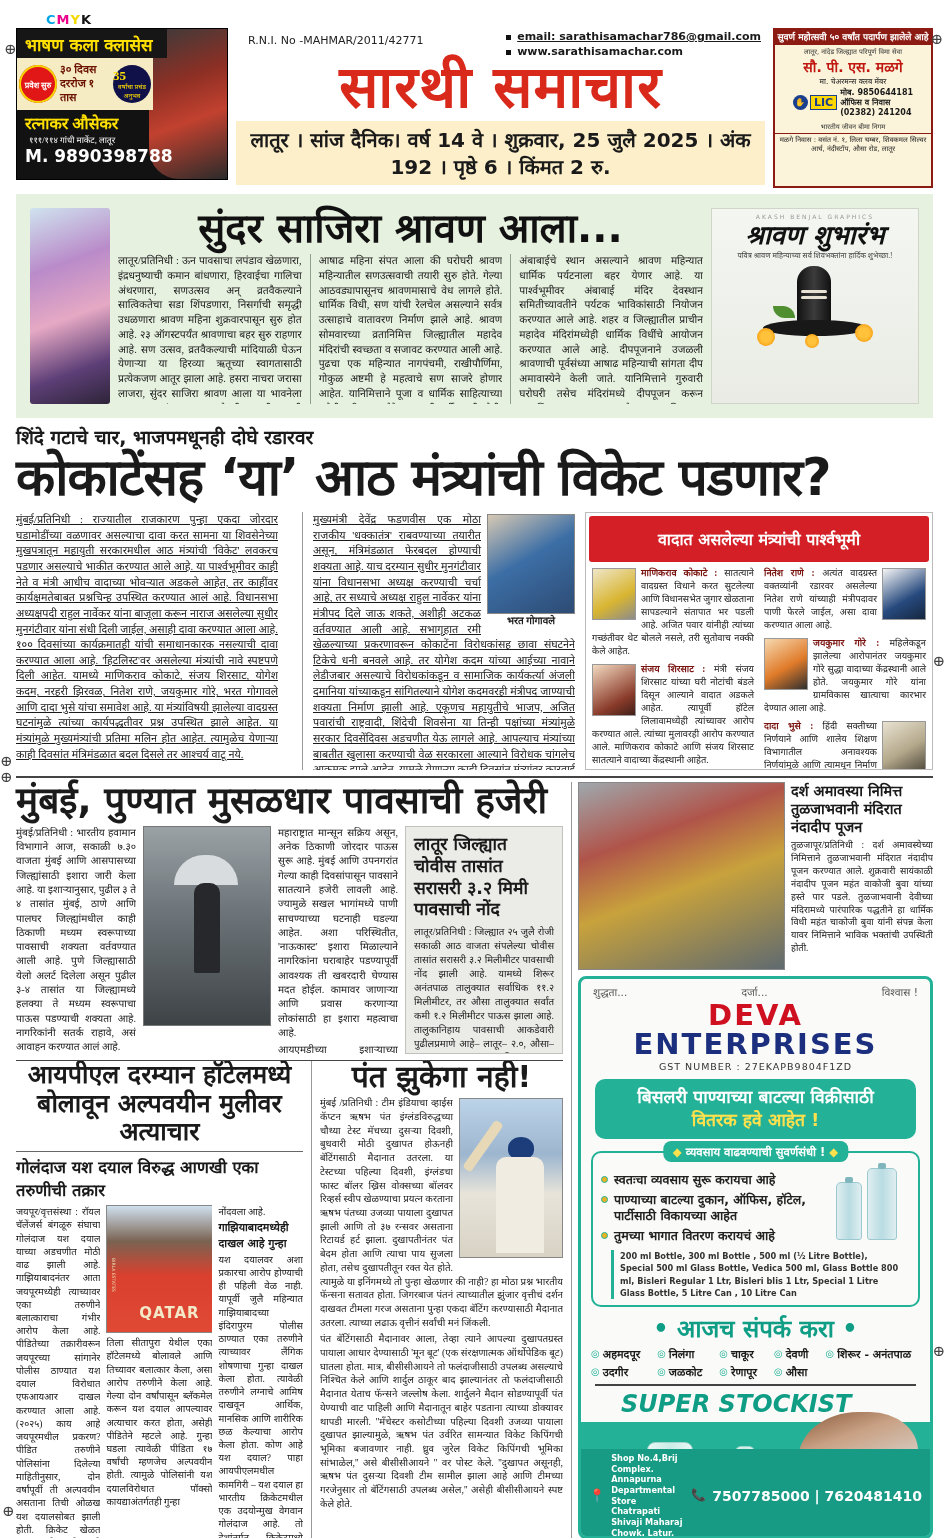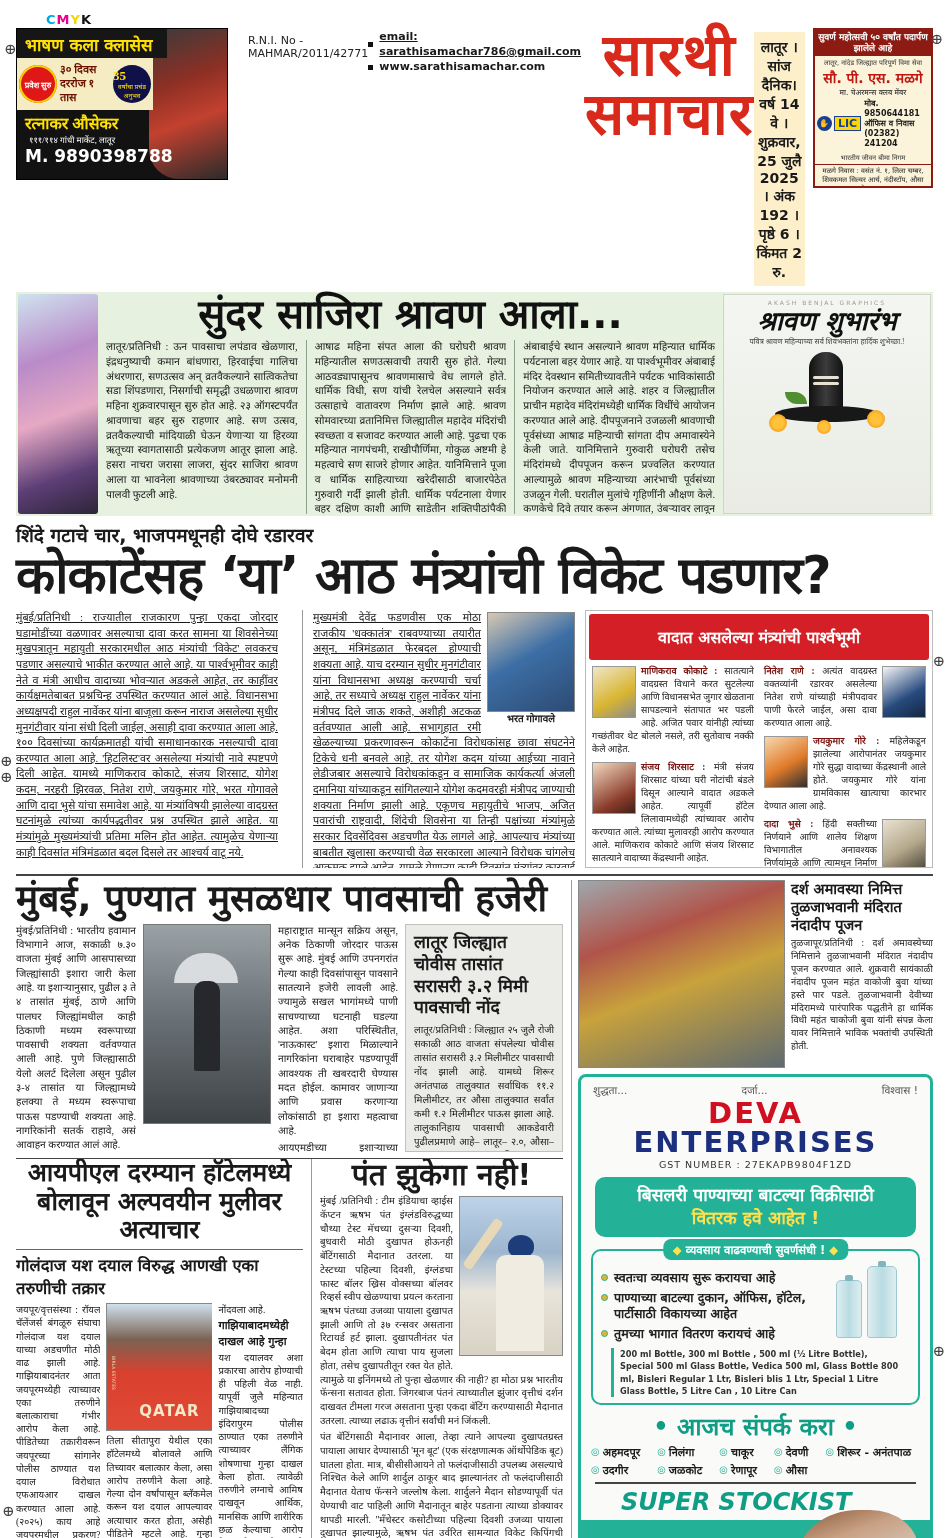--- a/index.html
+++ b/index.html
@@ -17,44 +17,44 @@
   .ad-left .band1 { position:relative; background:#161616; color:#ffe000; font-family:"DejaVu Sans",sans-serif; font-weight:bold; font-size:17px; text-align:left; padding:4px 6px 2px 8px; width:150px; }
   .ad-left .mid { position:relative; background:#f5ecc3; width:136px; height:52px; display:flex; align-items:center; gap:3px; padding:2px; }
   .badge-star { width:38px; height:38px; background:#e11616; border-radius:50%; color:#fff; font-size:8px; font-weight:bold; display:flex; align-items:center; justify-content:center; text-align:center; box-shadow:0 0 0 2px #f5d400 inset; flex:none; }
   .mid-text { font-weight:bold; font-size:11px; color:#6b1200; line-height:1.25; }
   .badge-exp { width:38px; height:38px; background:#11114a; border-radius:50%; color:#ffe000; font-size:6.5px; font-weight:normal; display:flex; flex-direction:column; align-items:flex-start; justify-content:center; text-align:center; flex:none; }
   .badge-exp b { font-size:13px; line-height:1; }
   .ad-left .band2 { position:relative; color:#ffe000; font-size:16px; font-weight:bold; padding:2px 8px 0; width:160px; }
   .ad-left .addr { position:relative; color:#fff; font-size:8.5px; padding:0 12px; width:150px; }
   .ad-left .phone { position:relative; color:#fff; font-family:"DejaVu Sans",sans-serif; font-weight:bold; font-size:17px; padding:1px 8px; }
 
-  .head-center { flex:1; display:flex; min-width:0; }
+  .head-center { flex:1; display:flex; flex-direction:column; min-width:0; }
   .head-meta { display:flex; justify-content:space-between; padding:2px 4px 0 12px; }
   .rni { font-family:"DejaVu Sans",sans-serif; font-size:11px; color:#222; padding-top:4px; }
   .contact-lines { font-family:"DejaVu Sans",sans-serif; font-size:11px; font-weight:bold; line-height:1.35; }
   .contact-lines .row { display:flex; gap:6px; align-items:center; }
   .sq { width:5px; height:5px; background:#111; display:inline-block; flex:none; }
   .email-txt { text-decoration:underline; }
   .masthead { font-family:"DejaVu Sans",sans-serif; font-weight:bold; color:#d8291b; font-size:58px; line-height:1.02; text-align:center; letter-spacing:1px; margin-top:-2px; }
-  .dateline { background:#fcefc9; font-weight:bold; font-size:14px; text-align:center; padding:5px 2px; margin-top:4px; font-family:"DejaVu Sans",sans-serif; }
-
-  .ad-lic { width:120px; flex:none; border:2px solid #8c1c13; background:#fbf3da; text-align:center; font-family:"DejaVu Sans",sans-serif; overflow:hidden; height:160px; }
+  .dateline { background:#fcefc9; font-weight:bold; font-size:20px; text-align:center; padding:5px 2px; margin-top:4px; font-family:"DejaVu Sans",sans-serif; }
+
+  .ad-lic { width:160px; flex:none; border:2px solid #8c1c13; background:#fbf3da; text-align:center; font-family:"DejaVu Sans",sans-serif; overflow:hidden; height:160px; }
   .lic-head { background:#8c1c13; color:#fff; font-size:9px; font-weight:bold; padding:2px; line-height:1.2; }
   .lic-sub { font-size:6.8px; padding:2px 1px 0; color:#333; }
   .lic-name { color:#c01811; font-size:14px; font-weight:bold; padding:1px 0 0; }
   .lic-desig { font-size:7.5px; color:#222; }
   .lic-row { display:flex; align-items:center; justify-content:center; gap:3px; padding:2px; }
   .lic-logo { display:flex; align-items:center; gap:2px; }
   .lic-circle { width:15px; height:15px; border-radius:50%; background:#1b3f8f; color:#ffd700; font-size:8px; display:flex; align-items:center; justify-content:center; }
   .lic-box { background:#ffd700; color:#1b3f8f; font-weight:bold; font-size:11px; padding:0 3px; border:1px solid #1b3f8f; }
   .lic-nums { font-size:8px; font-weight:bold; line-height:1.25; text-align:left; }
   .lic-addr { font-size:7px; border-top:1px solid #8c1c13; margin-top:2px; padding:2px; line-height:1.35; }
 
   
-  .shravan { margin-top:6px; background:#e7f1e0; padding:2px; display:flex; gap:8px; height:224px; }
+  .shravan { margin-top:6px; background:#e7f1e0; padding:14px; display:flex; gap:8px; height:224px; }
   .sh-photo { width:80px; flex:none; background:linear-gradient(160deg,#cfe3ef 0%,#b98bc9 30%,#e6a9c4 55%,#5d3f77 80%,#2e2438 100%); border-radius:3px; }
   .sh-main { flex:1; min-width:0; display:flex; flex-direction:column; }
   .sh-main h2 { font-family:"DejaVu Sans",sans-serif; font-size:40px; line-height:1.0; text-align:center; font-weight:bold; color:#111; }
   .sh-cols { display:flex; gap:8px; margin-top:6px; overflow:hidden; flex:1; }
   .sh-col { flex:1; font-size:10.4px; line-height:1.42; text-align:justify; overflow:hidden; }
   .sh-col + .sh-col { border-left:1px solid #8aa08a; padding-left:8px; }
   .sh-graphic { width:208px; flex:none; background:linear-gradient(180deg,#f4f6f2,#e9ebe4); border:1px solid #cfd6c9; padding:4px 6px; text-align:center; position:relative; overflow:hidden; }
   .sh-credit { font-family:"DejaVu Sans",sans-serif; font-size:6px; letter-spacing:2px; color:#999; }
   .sh-title { font-size:26px; font-weight:bold; font-style:italic; line-height:1.0; margin-top:2px; color:#111; font-family:"DejaVu Serif",serif; }
   .sh-msg { font-size:7.5px; color:#444; margin-top:2px; }

